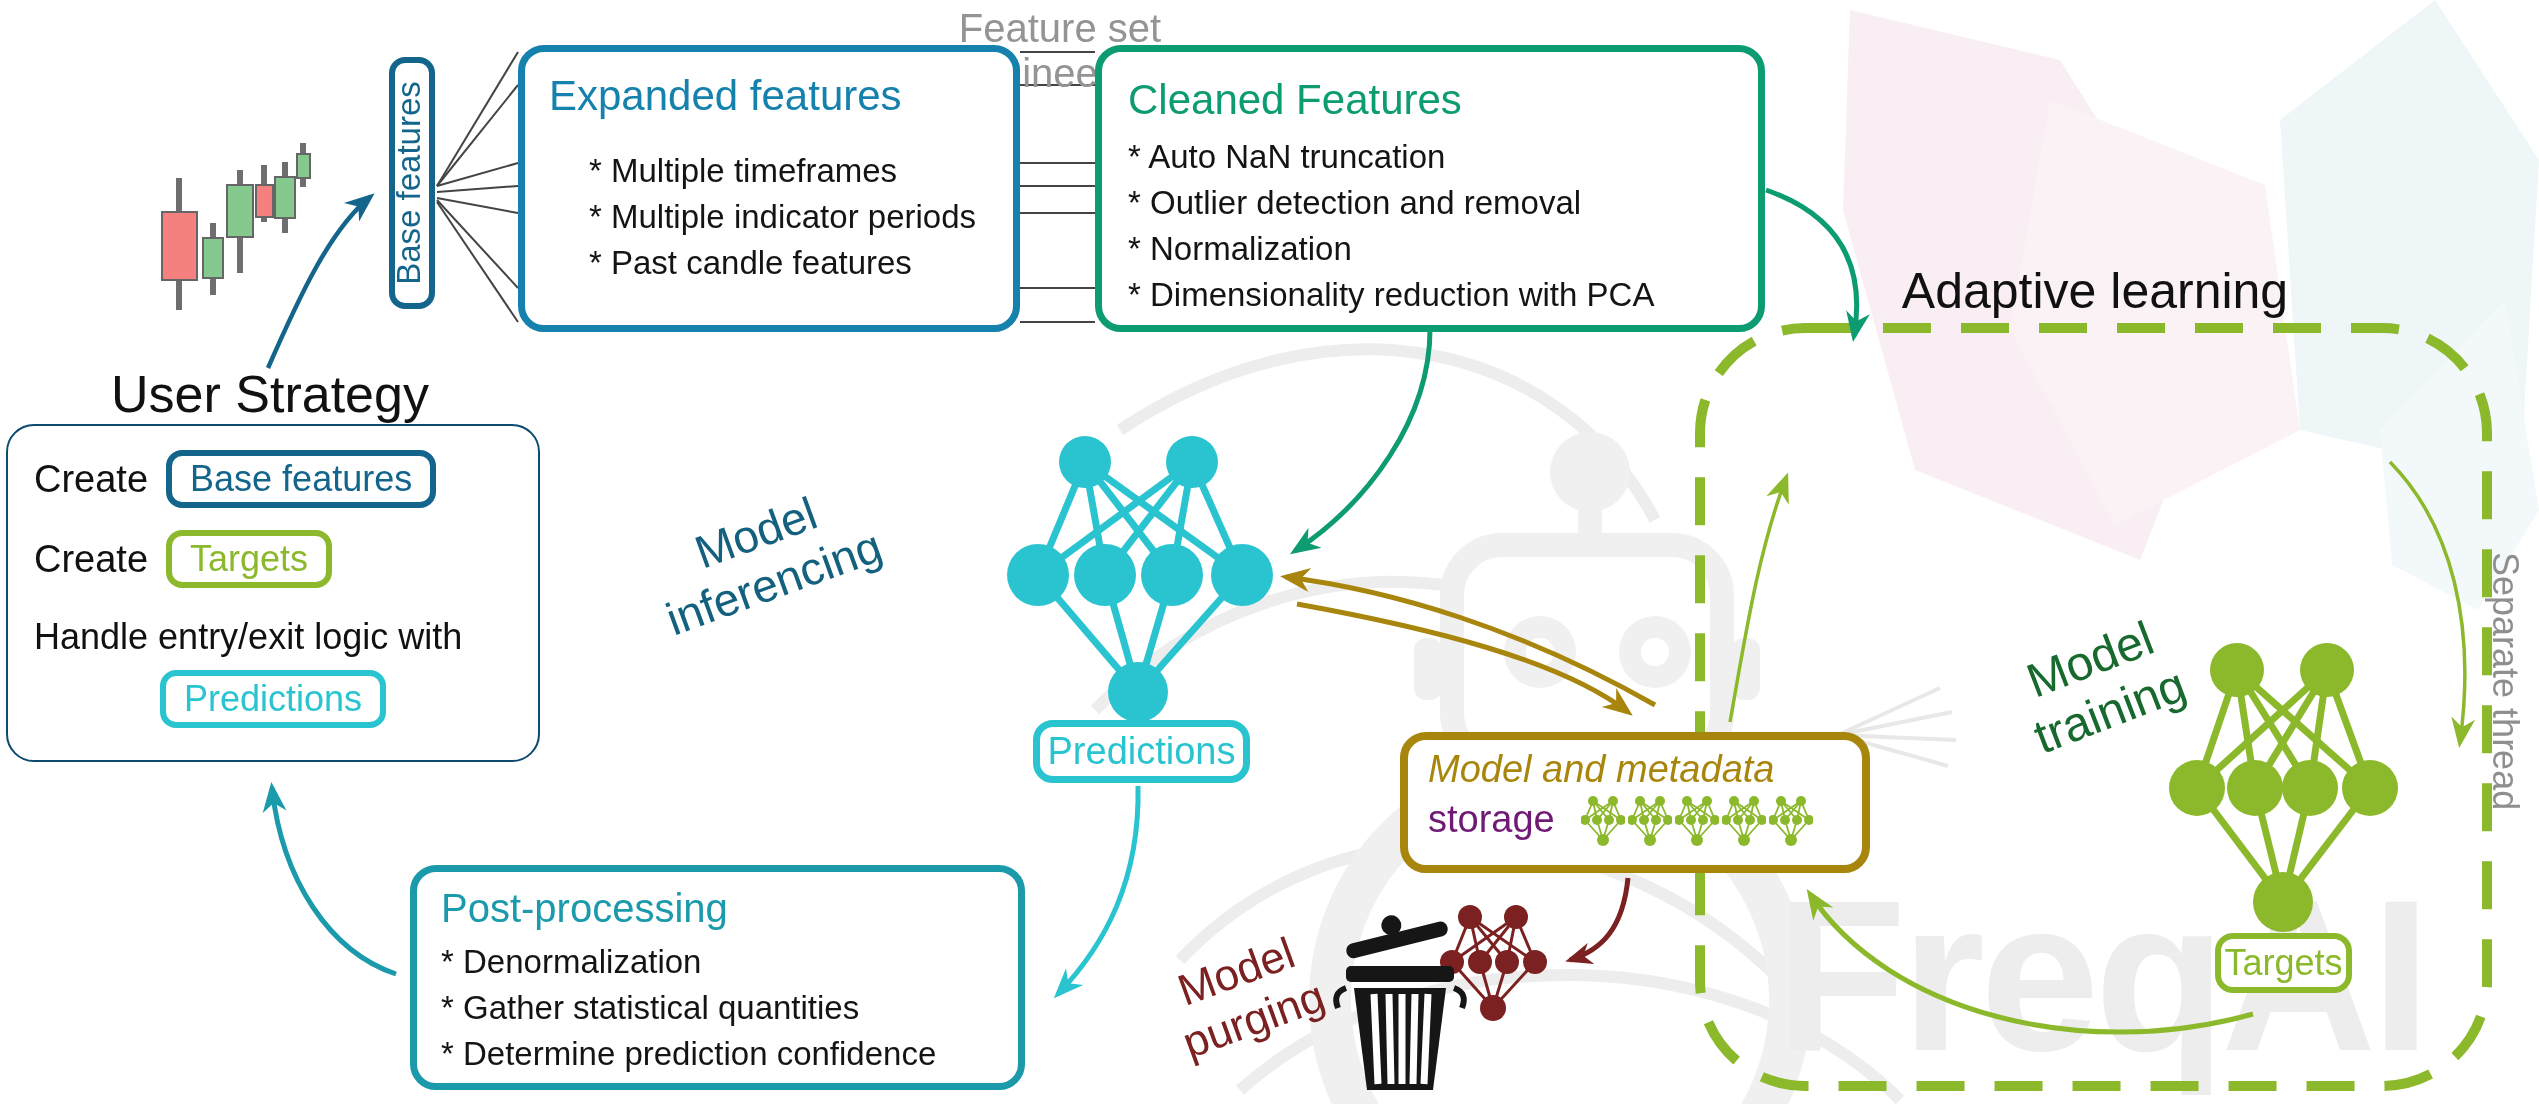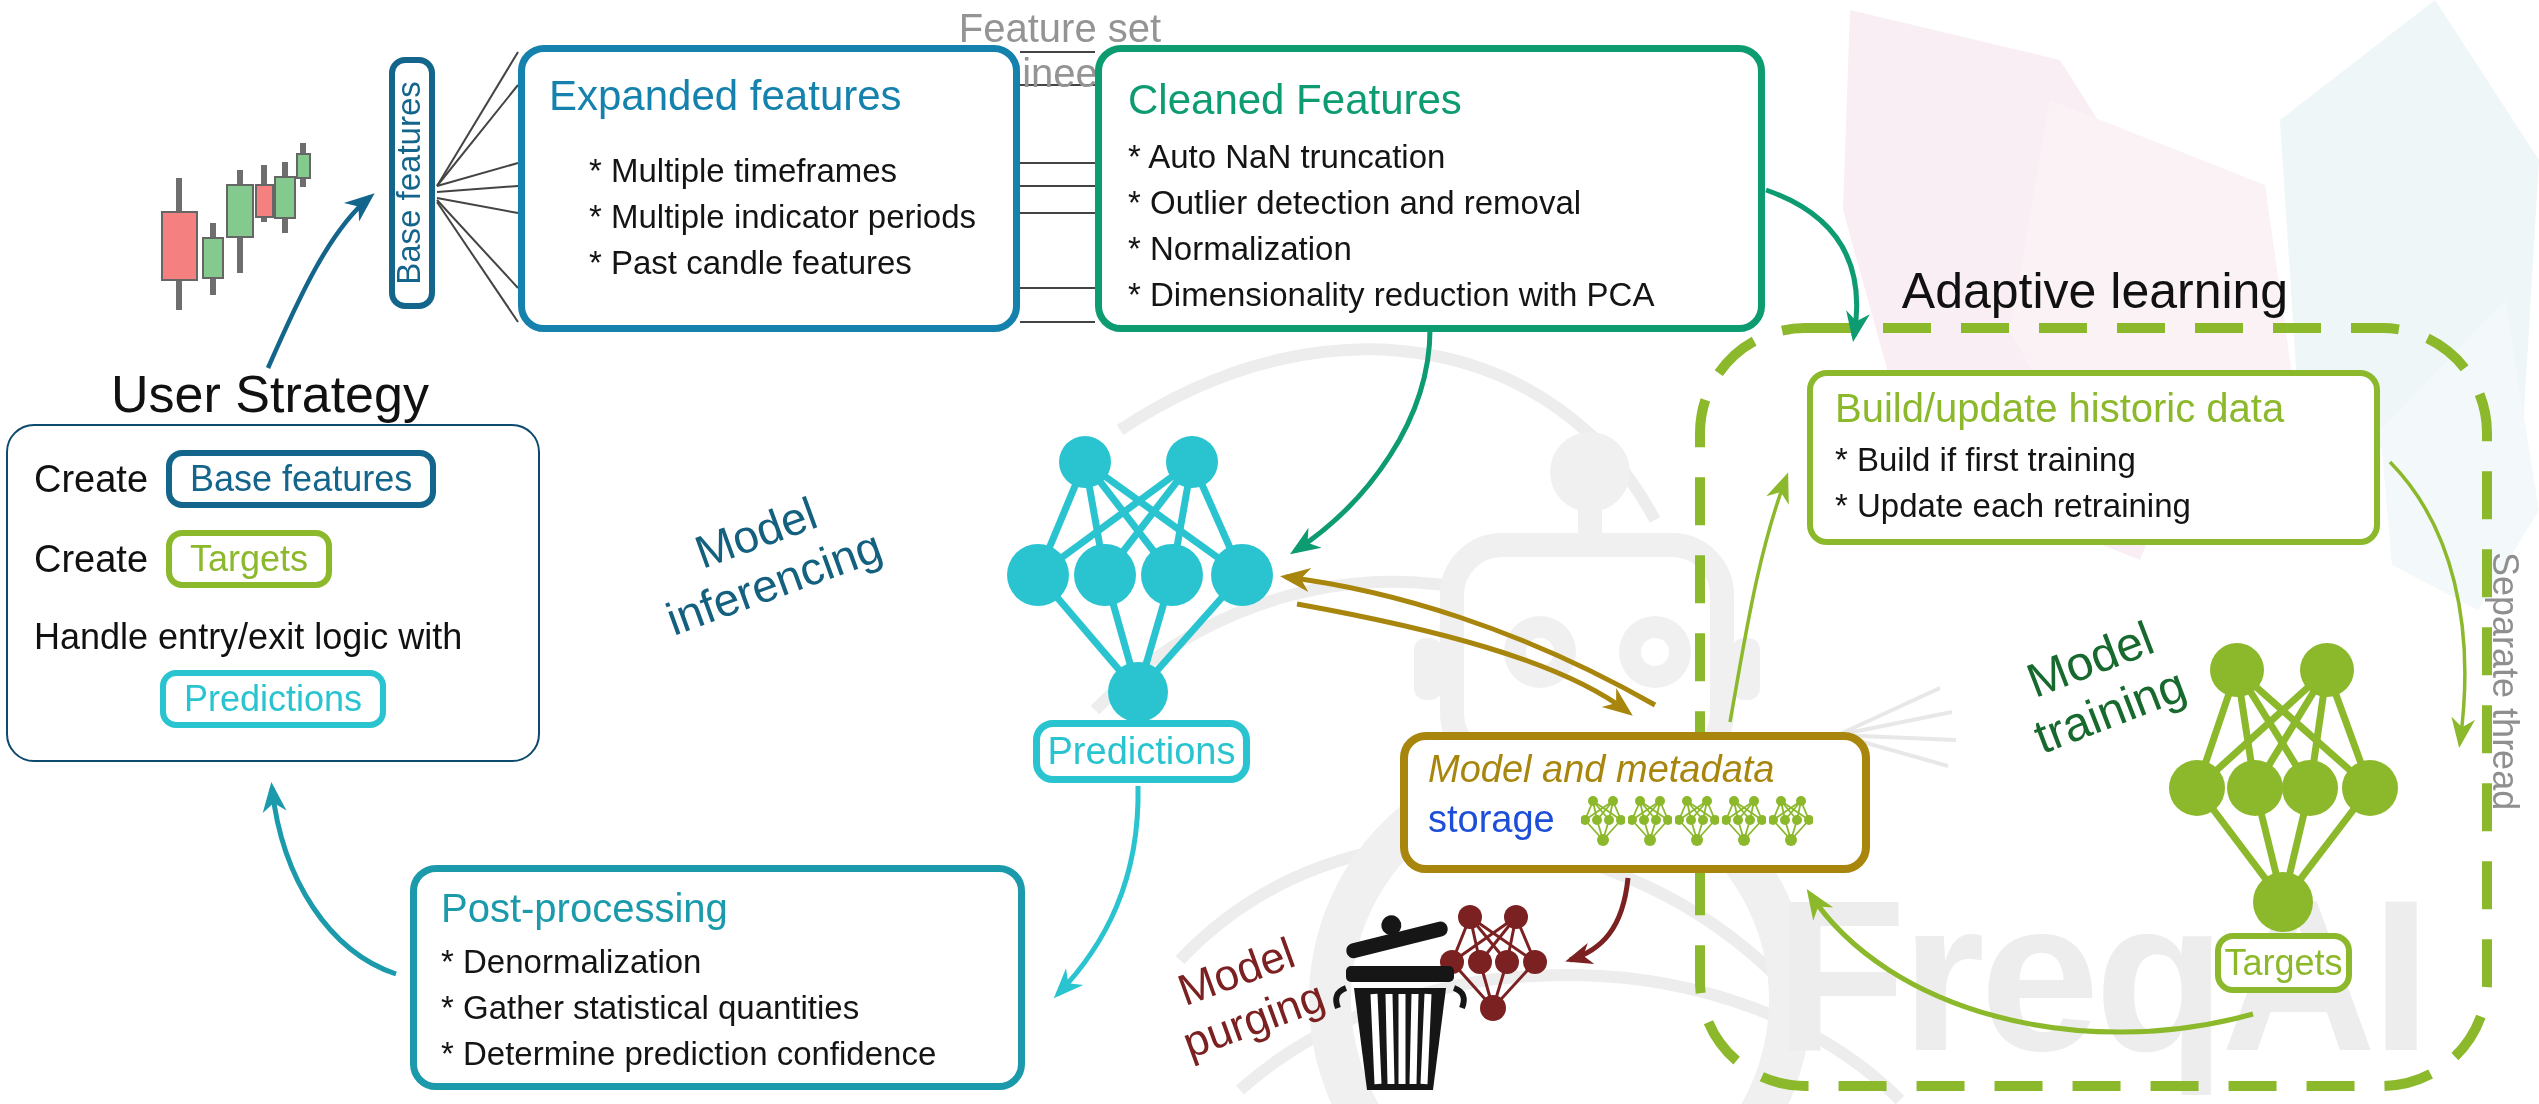--- a/index.html
+++ b/index.html
@@ -318,40 +318,33 @@
   </div>
 
   <div class="rot" style="left:1120px;top:945px;width:250px;transform:rotate(-20deg);color:#7b2121;font-size:44px;">
     <div>Model</div>
     <div>purging</div>
   </div>
 
   <div class="box" style="left:1400px;top:732px;width:470px;height:141px;border:8px solid #a8860d;border-radius:26px;padding:8px 20px;">
     <div style="font-size:38px;color:#a8860d;white-space:nowrap;font-style:italic;">Model and metadata</div>
     <div style="display:flex;align-items:center;gap:26px;">
-      <span style="font-size:38px;color:#1d4ed8;">storage</span>
+      <span style="font-size:38px;color:#701a75;">storage</span>
       <svg width="232" height="56" viewBox="0 0 232 56">
         <use href="#mininet" x="0" y="2" width="44" height="54"></use>
         <use href="#mininet" x="47" y="2" width="44" height="54"></use>
         <use href="#mininet" x="94" y="2" width="44" height="54"></use>
         <use href="#mininet" x="141" y="2" width="44" height="54"></use>
         <use href="#mininet" x="188" y="2" width="44" height="54"></use>
       </svg>
     </div>
   </div>
 
   <div class="abs" style="left:1815px;top:262px;width:560px;text-align:center;font-size:50px;z-index:3;">Adaptive learning</div>
 
-  <div class="box" style="left:1807px;top:370px;width:573px;height:175px;border:6px solid #8cb82b;border-radius:20px;padding:4px 22px;">
-    <div class="title" style="color:#8cb82b;font-size:40px;margin:6px 0 6px 0;white-space:nowrap;">Build/update historic data</div>
-    <div class="bullets" style="line-height:44px;">
-      <div>* Build if first training</div>
-      <div>* Update each retraining</div>
-    </div>
-  </div>
 
   <div class="rot" style="left:1955px;top:630px;width:290px;transform:rotate(-21deg);color:#17692e;font-size:48px;">
     <div>Model</div>
     <div>training</div>
   </div>
 
   <div class="box" style="left:2215px;top:933px;width:137px;height:60px;border:6px solid #8cb82b;border-radius:18px;display:flex;align-items:center;justify-content:center;">
     <span style="font-size:36px;color:#8cb82b;">Targets</span>
   </div>
 

